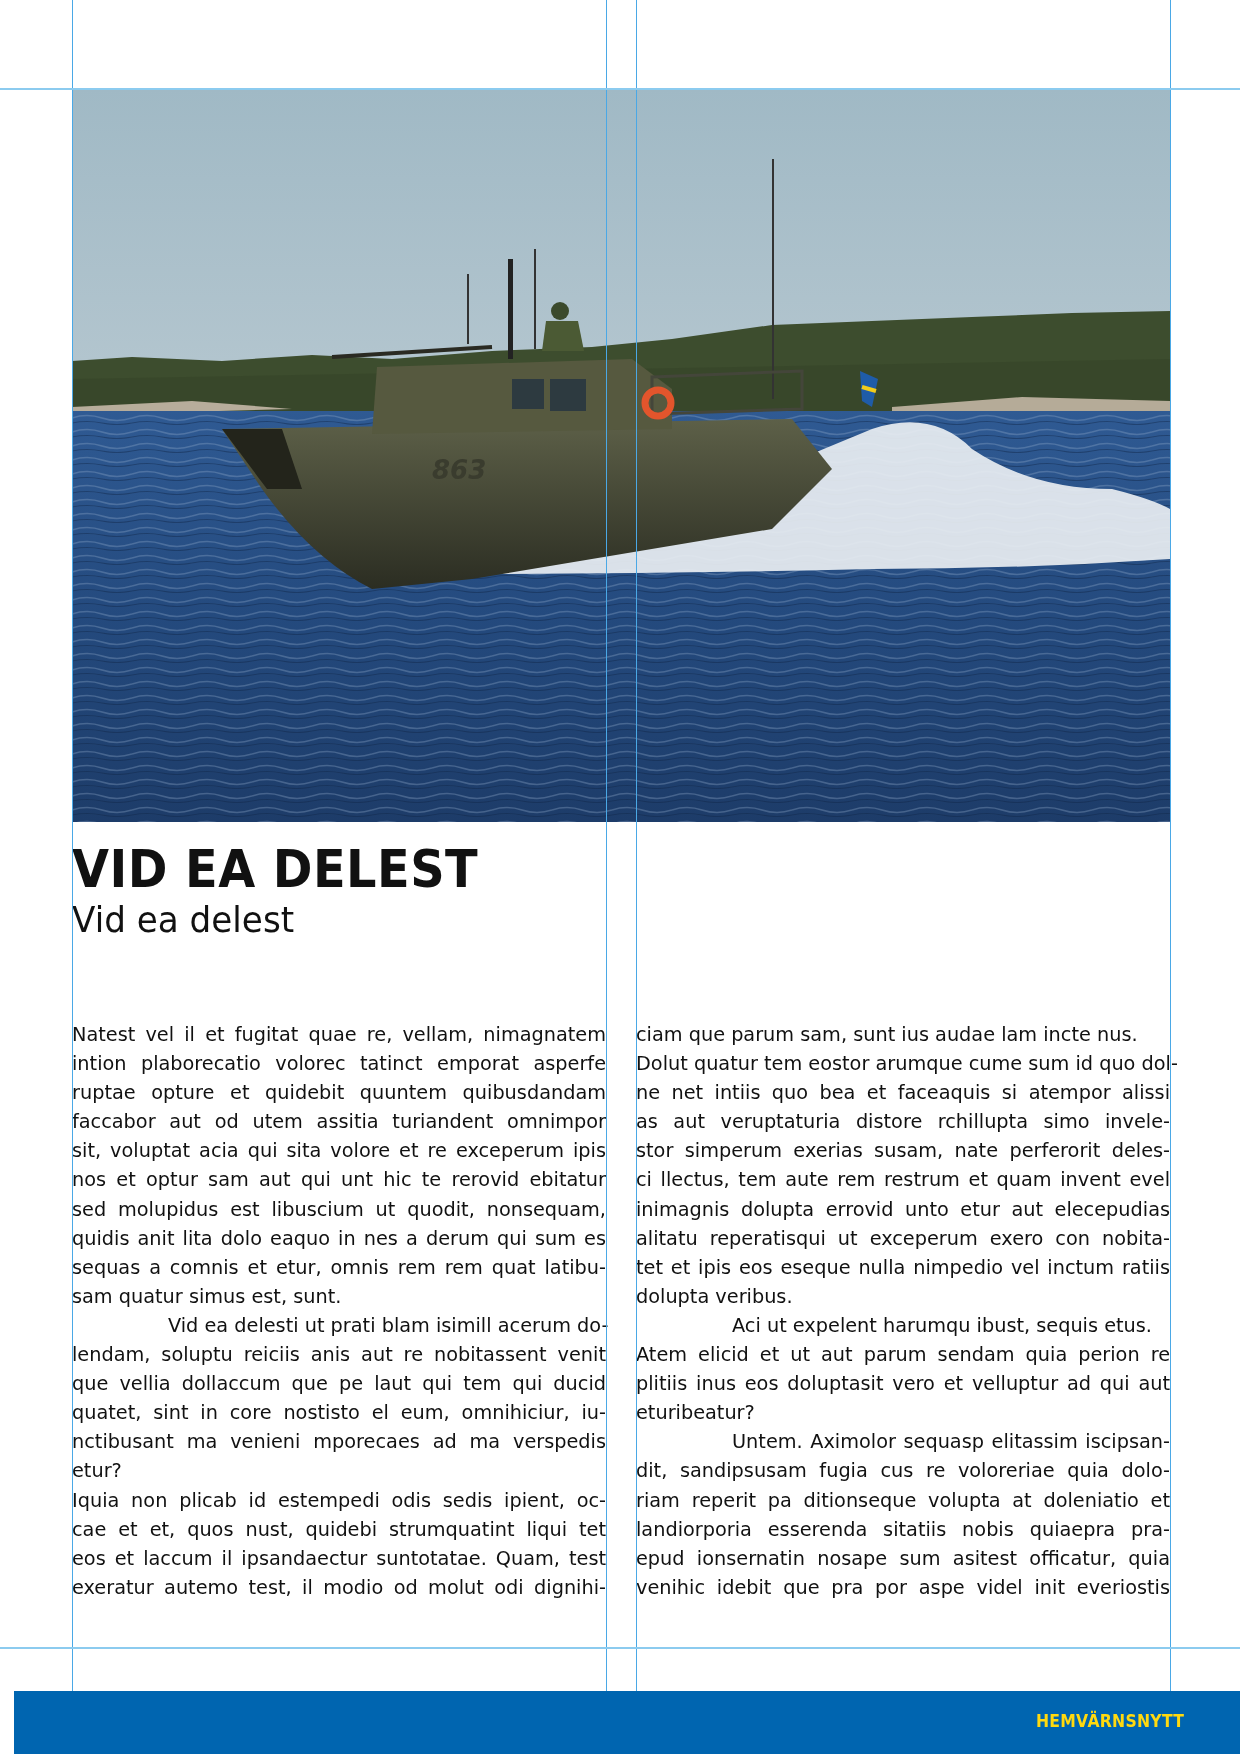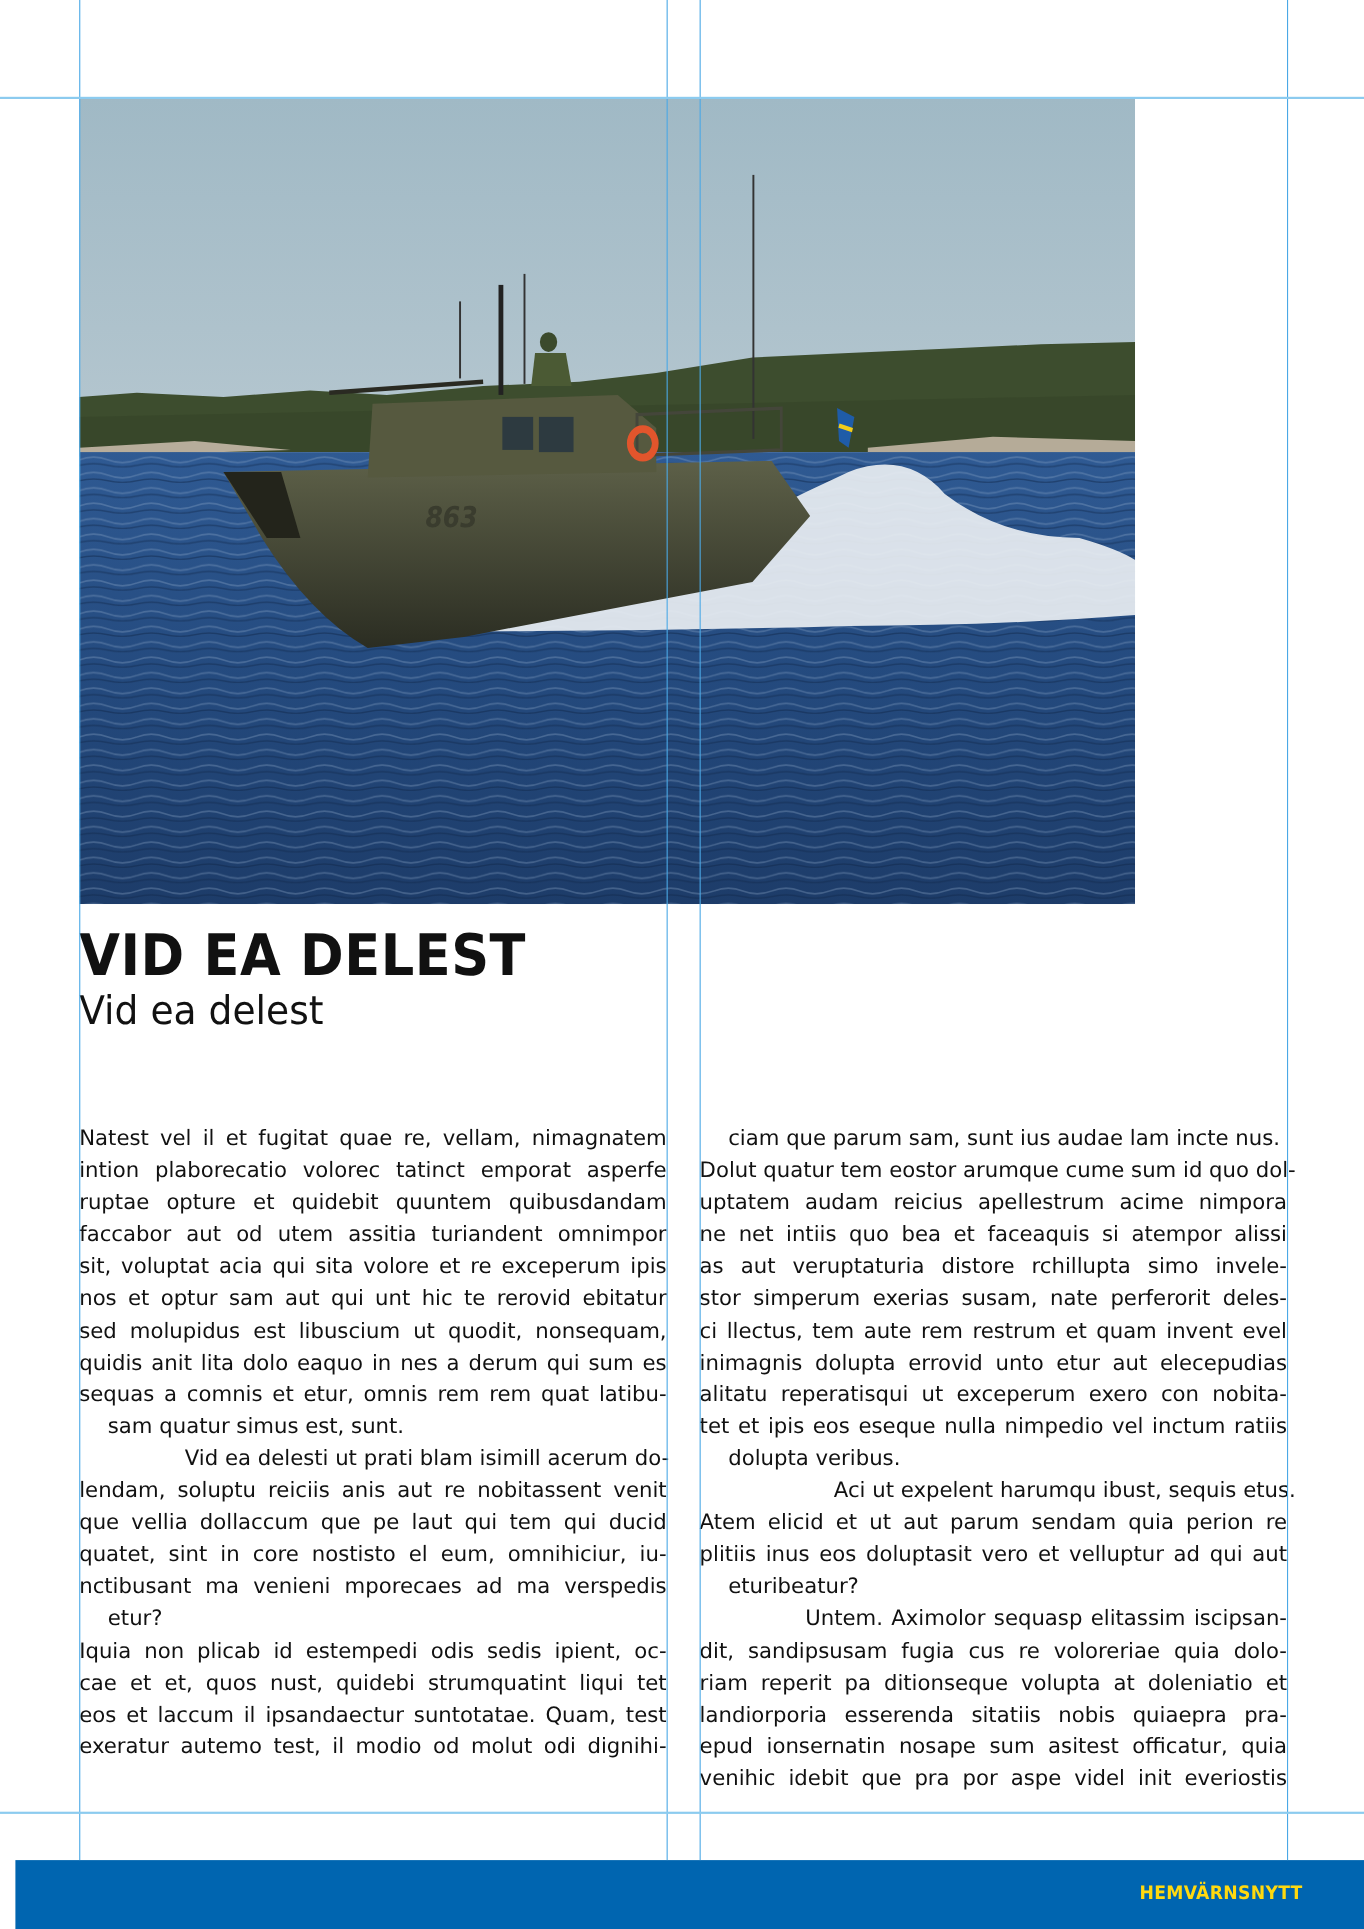--- a/index.html
+++ b/index.html
@@ -1,31 +1,31 @@
 <!DOCTYPE html>
 <html><head>
 <meta charset="utf-8">
 <style>
   html, body { margin:0; padding:0; }
   body { width:1240px; height:1754px; position:relative; background:#ffffff; overflow:hidden; font-family:"DejaVu Sans","Liberation Sans",sans-serif; color:#111; }
 
   
-  .photo { position:absolute; left:72px; top:89px; width:960px; height:733px; overflow:hidden;text-align:right; }
+  .photo { position:absolute; left:72px; top:89px; width:1098px; height:733px; overflow:hidden;text-align:right; }
   .photo svg { display:block; width:100%; height:100%; }
 
   
   .headline { position:absolute; left:72px; top:840px; font-family:"DejaVu Sans",sans-serif; font-weight:bold; font-size:52px; letter-spacing:0.5px; line-height:58px; color:#111; transform:scaleX(0.92); transform-origin:left top; }
   .subhead { position:absolute; left:72px; top:898px; font-family:"DejaVu Sans",sans-serif; font-size:36px; line-height:44px; color:#111; transform:scaleX(0.95); transform-origin:left top; }
 
   
   .col { position:absolute; top:1020px; width:534px; font-family:"DejaVu Sans",sans-serif; font-size:19.3px; line-height:29.1px; color:#111; }
   .col1 { left:72px; }
   .col2 { left:636px; }
   .line { display:block; white-space:nowrap; text-align:justify; text-align-last:justify; height:29.1px; overflow:visible; }
-  .line.last { text-align-last:left;margin-left:26px; }
+  .line.last { text-align-last:left; }
   .line.indent { padding-left:96px; }
 
   
   .footer { position:absolute; left:14px; top:1691px; width:1240px; height:63px; background:#0065b0; }
   .footer-title { position:absolute; right:70px; top:20px; color:#ffd90f; font-family:"DejaVu Sans",sans-serif; font-weight:bold; font-size:17px; letter-spacing:0.3px; transform:scaleX(0.92); transform-origin:right top; }
 
   
   .guide { position:absolute; background:#4aa8e6; z-index:5; }
   .guide.v { width:1px; }
   .guide.h { height:2px; background:#8ccbef; }
@@ -118,21 +118,20 @@
   <span class="line last">etur?</span>
   <span class="line">Iquia non plicab id estempedi odis sedis ipient, oc-</span>
   <span class="line">cae et et, quos nust, quidebi strumquatint liqui tet</span>
   <span class="line">eos et laccum il ipsandaectur suntotatae. Quam, test</span>
   <span class="line">exeratur autemo test, il modio od molut odi dignihi-</span>
 </div>
 
 <div class="col col2">
   <span class="line last">ciam que parum sam, sunt ius audae lam incte nus.</span>
   <span class="line">Dolut quatur tem eostor arumque cume sum id quo dol-</span>
-  <span class="line">uptatem audam reicius apellestrum acime nimpora</span>
   <span class="line">ne net intiis quo bea et faceaquis si atempor alissi</span>
   <span class="line">as aut veruptaturia distore rchillupta simo invele-</span>
   <span class="line">stor simperum exerias susam, nate perferorit deles-</span>
   <span class="line">ci llectus, tem aute rem restrum et quam invent evel</span>
   <span class="line">inimagnis dolupta errovid unto etur aut elecepudias</span>
   <span class="line">alitatu reperatisqui ut exceperum exero con nobita-</span>
   <span class="line">tet et ipis eos eseque nulla nimpedio vel inctum ratiis</span>
   <span class="line last">dolupta veribus.</span>
   <span class="line indent last">Aci ut expelent harumqu ibust, sequis etus.</span>
   <span class="line">Atem elicid et ut aut parum sendam quia perion re</span>

